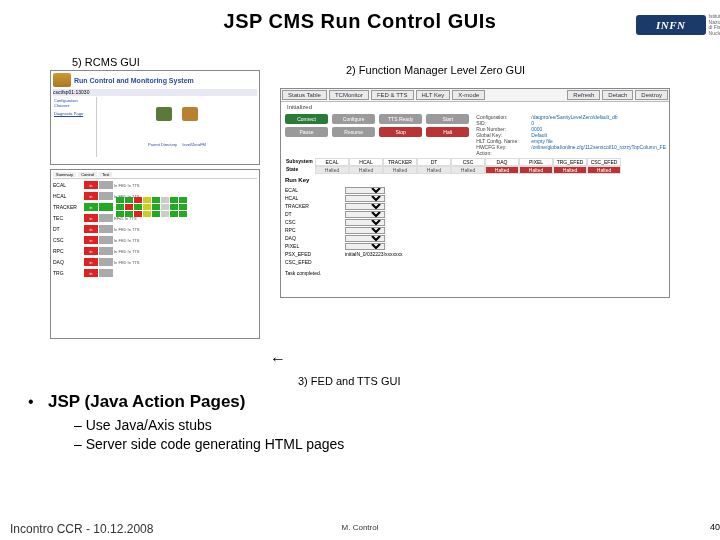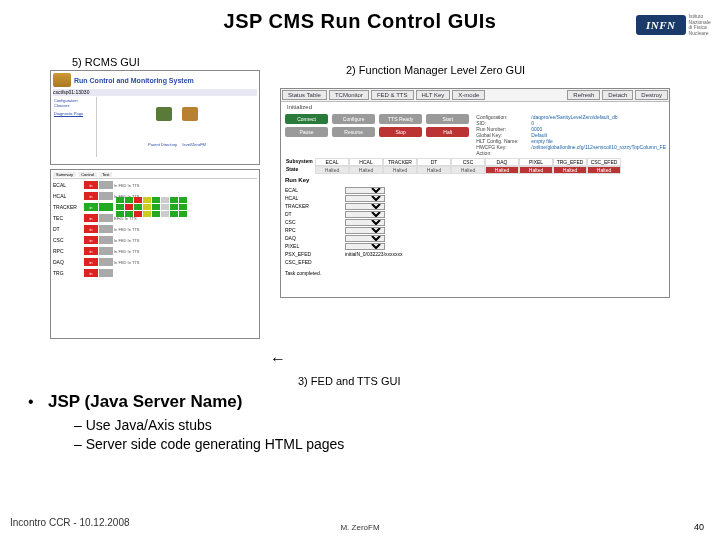--- a/index.html
+++ b/index.html
@@ -27,21 +27,21 @@
     display: flex;
     align-items: center;
   }
   .infn-badge {
     background: #1a3a6a;
     color: #fff;
     font-family: Georgia, serif;
     font-style: italic;
     font-weight: bold;
     font-size: 11px;
-    padding: 4px 10px;
+    padding: 4px 20px;
     border-radius: 3px;
     letter-spacing: 0.5px;
   }
   .infn-text {
     font-size: 5px;
     color: #666;
     margin-left: 3px;
     line-height: 1.1;
   }
 
@@ -150,32 +150,32 @@
     font-size:16px;
   }
   .bullets .b1 { display:flex; align-items:baseline; }
   .bullets .b1 .dot { width:20px; }
   .bullets .b1 .txt { font-weight:bold; font-size:17px; }
   .bullets .sub { margin-left:46px; font-size:14px; line-height:1.35; margin-top:4px; }
   .bullets .sub div::before { content:"– "; }
 
   .footer-left {
     position:absolute;
-    left:10px; bottom:12px;
-    font-size:10px; color:#333;
+    left:10px; bottom:4px;
+    font-size:12px; color:#333;
   }
   .footer-center {
     position:absolute;
     left:0; right:0; bottom:8px;
     text-align:center;
     font-size:8px; color:#333;
   }
   .pagenum {
     position:absolute;
-    right:16px; bottom:8px;
+    right:0; bottom:8px;
     font-size:9px;
   }
 </style>
 </head>
 <body>
 
 <div class="slide-title">JSP CMS Run Control GUIs</div>
 
 <div class="infn-logo">
   <span class="infn-badge">INFN</span>
@@ -432,23 +432,23 @@
     </div>
   <div class="p2-last">Task completed.</div>
 </div>
 
 <div class="arrow3">←</div>
 <div class="caption cap3">3) FED and TTS GUI</div>
 
 <div class="bullets">
   <div class="b1">
     <span class="dot">•</span>
-    <span class="txt">JSP (Java Server Name)</span>
+    <span class="txt">JSP (Java Action Pages)</span>
   </div>
   <div class="sub" id="sub-bullets">
       <div>Use Java/Axis stubs</div>
       <div>Server side code generating HTML pages</div>
     </div>
 </div>
 
 <div class="footer-left">Incontro CCR - 10.12.2008</div>
-<div class="footer-center">M. ZeroFM</div>
+<div class="footer-center">M. Control</div>
 <div class="pagenum">40</div>
 
 </body></html>

